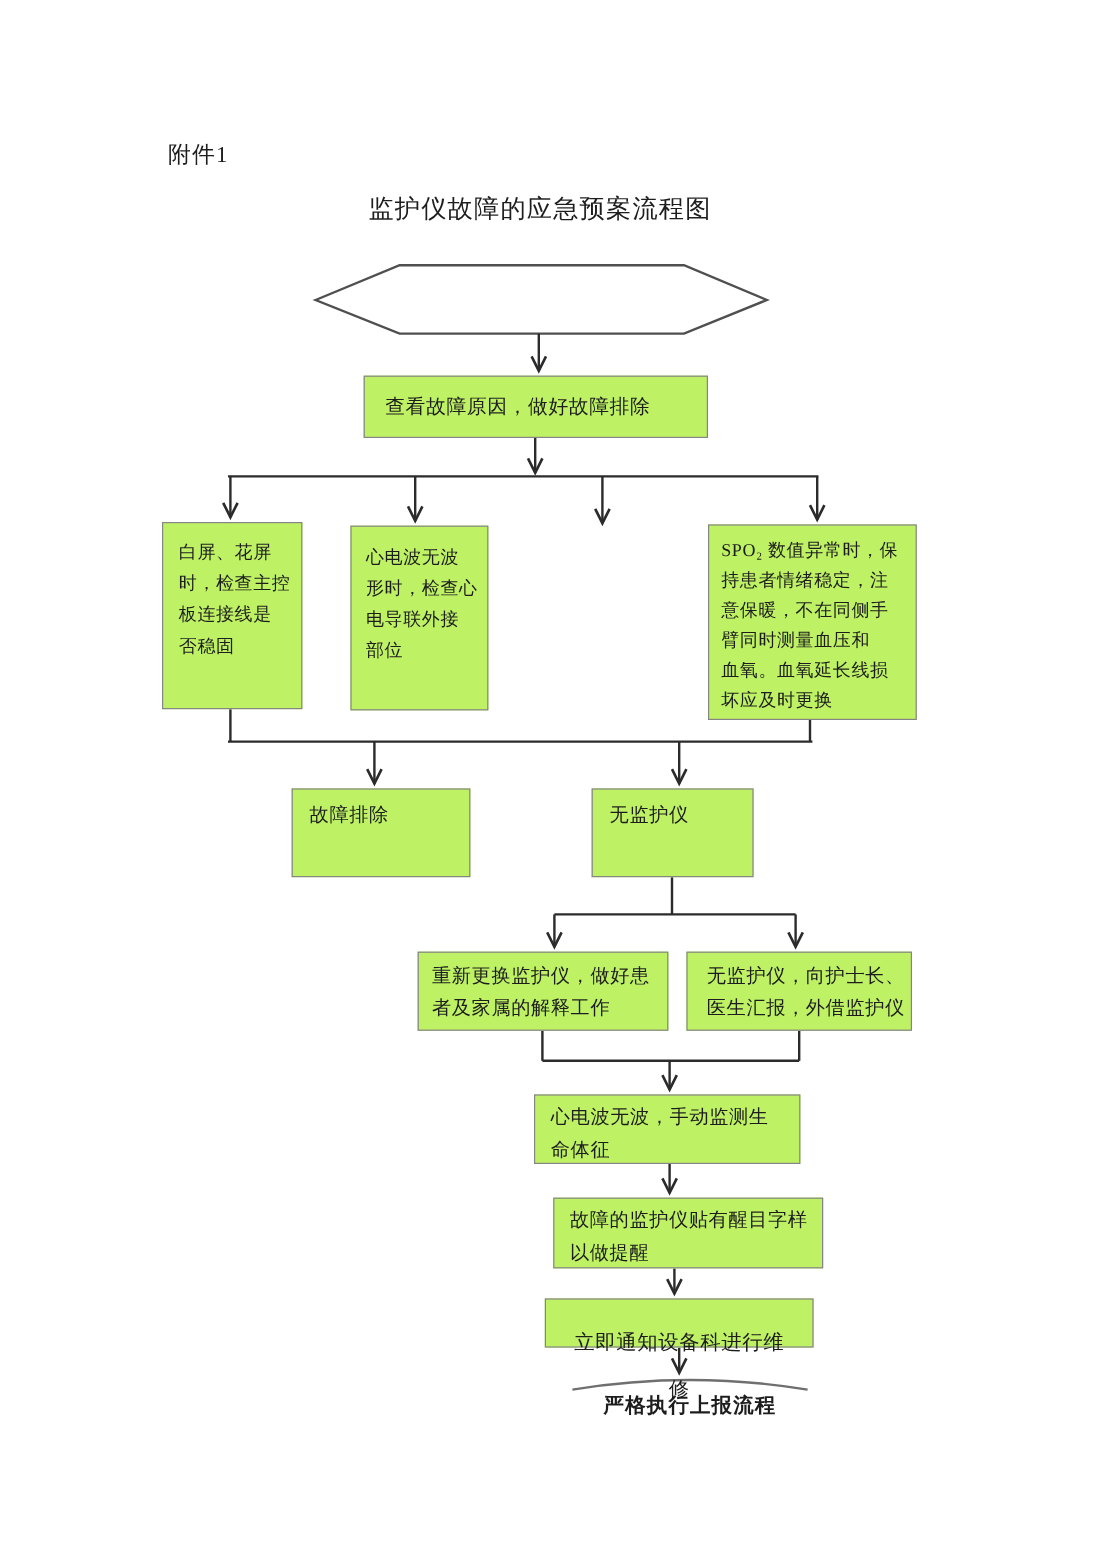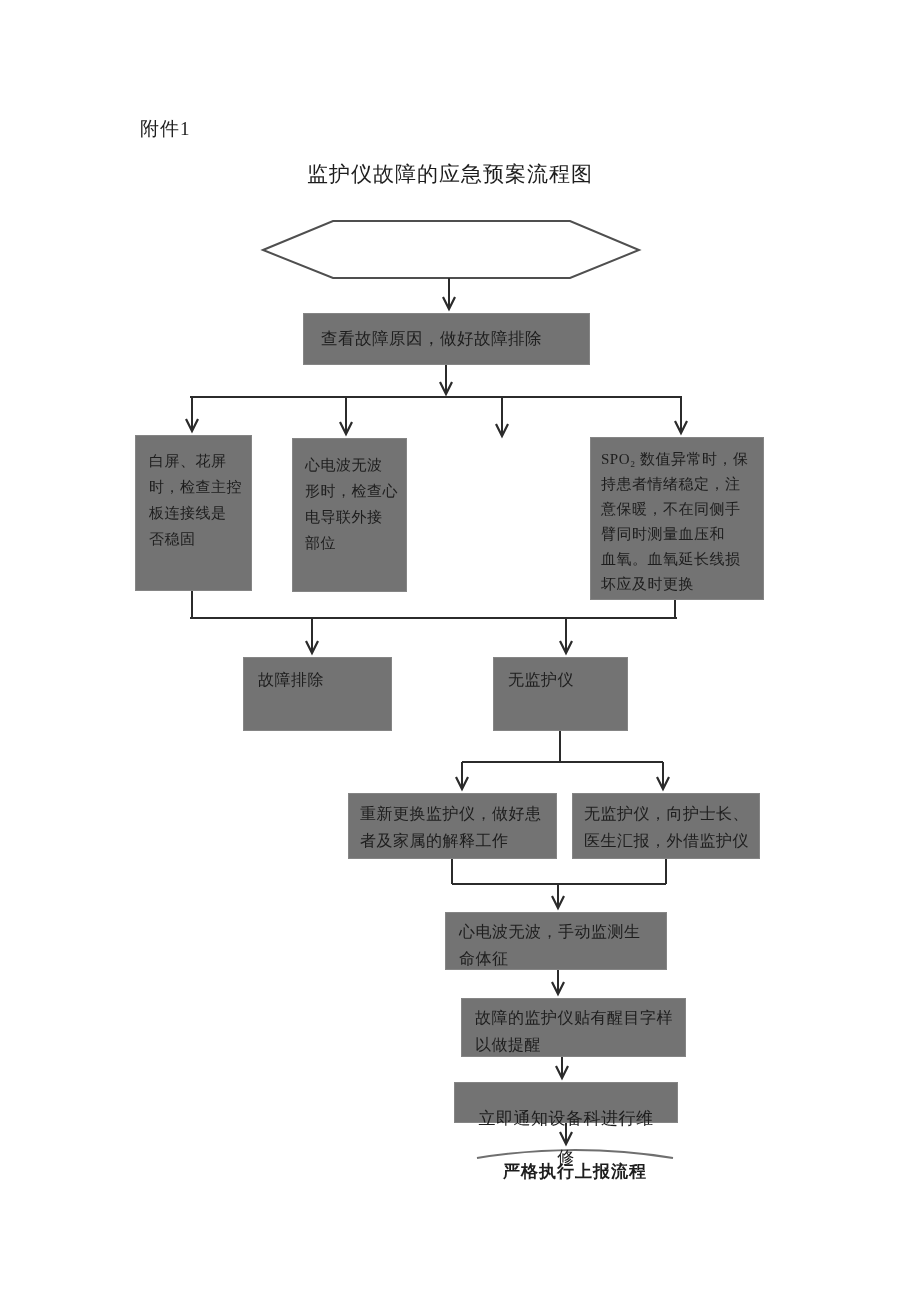--- a/index.html
+++ b/index.html
@@ -22,40 +22,40 @@
     font-size:21px;text-align:center;letter-spacing:1px;font-weight:500;
   }
   .hex-label{
     left:263px;top:233px;width:376px;
     font-size:15.5px;text-align:center;letter-spacing:1px;
   }
   .node{
     position:absolute;
     box-sizing:border-box;
     border:1.6px solid #858585;
-    background:#737373;
+    background:#bef264;
     white-space:pre-line;
     font-size:15px;
     letter-spacing:0.5px;
     line-height:26px;
     z-index:2;
   }
   .node-check{
     left:303px;top:313px;width:287px;height:52px;
     display:flex;align-items:center;
     padding-left:17px;font-size:16.5px;line-height:1.3;
   }
   .node-b1{left:135px;top:435px;width:117px;height:156px;padding:12px 5px 0 13px;}
   .node-b2{left:292px;top:438px;width:115px;height:154px;padding:13px 4px 15px 12px;}
   .node-b3{left:442px;top:440px;width:116px;height:156px;padding:12px 4px 0 12px;}
   .node-b4{left:590px;top:437px;width:174px;height:163px;padding:9px 5px 0 10px;line-height:25px;}
   .node-resolved{left:243px;top:657px;width:149px;height:74px;padding:9px 0 0 14px;font-size:16px;}
   .node-unresolved{left:493px;top:657px;width:135px;height:74px;padding:9px 0 0 14px;font-size:16px;}
   .node-replace{left:348px;top:793px;width:209px;height:66px;padding:6px 0 0 11px;font-size:16px;line-height:27px;}
-  .node-nospare{left:572px;top:793px;width:188px;height:66px;padding:6px 0 0 11px;font-size:16px;line-height:27px;}
+  .node-nospare{left:572px;top:793px;width:188px;height:66px;padding:6px 0 0 11px;font-size:16px;line-height:27px;text-align:center;}
   .node-observe{left:445px;top:912px;width:222px;height:58px;padding:5px 0 0 13px;font-size:16px;line-height:27px;}
   .node-label{left:461px;top:998px;width:225px;height:59px;padding:5px 0 0 13px;font-size:16px;line-height:27px;}
   .node-notify{left:454px;top:1082px;width:224px;height:41px;font-size:17px;text-align:center;line-height:39px;padding:16px;}
   .report-label{
     left:477px;top:1160px;width:196px;
     font-size:17px;text-align:center;letter-spacing:1px;font-weight:bold;
   }
   .connector-layer{
     position:absolute;left:0;top:0;width:920px;height:1301px;z-index:1;
   }

